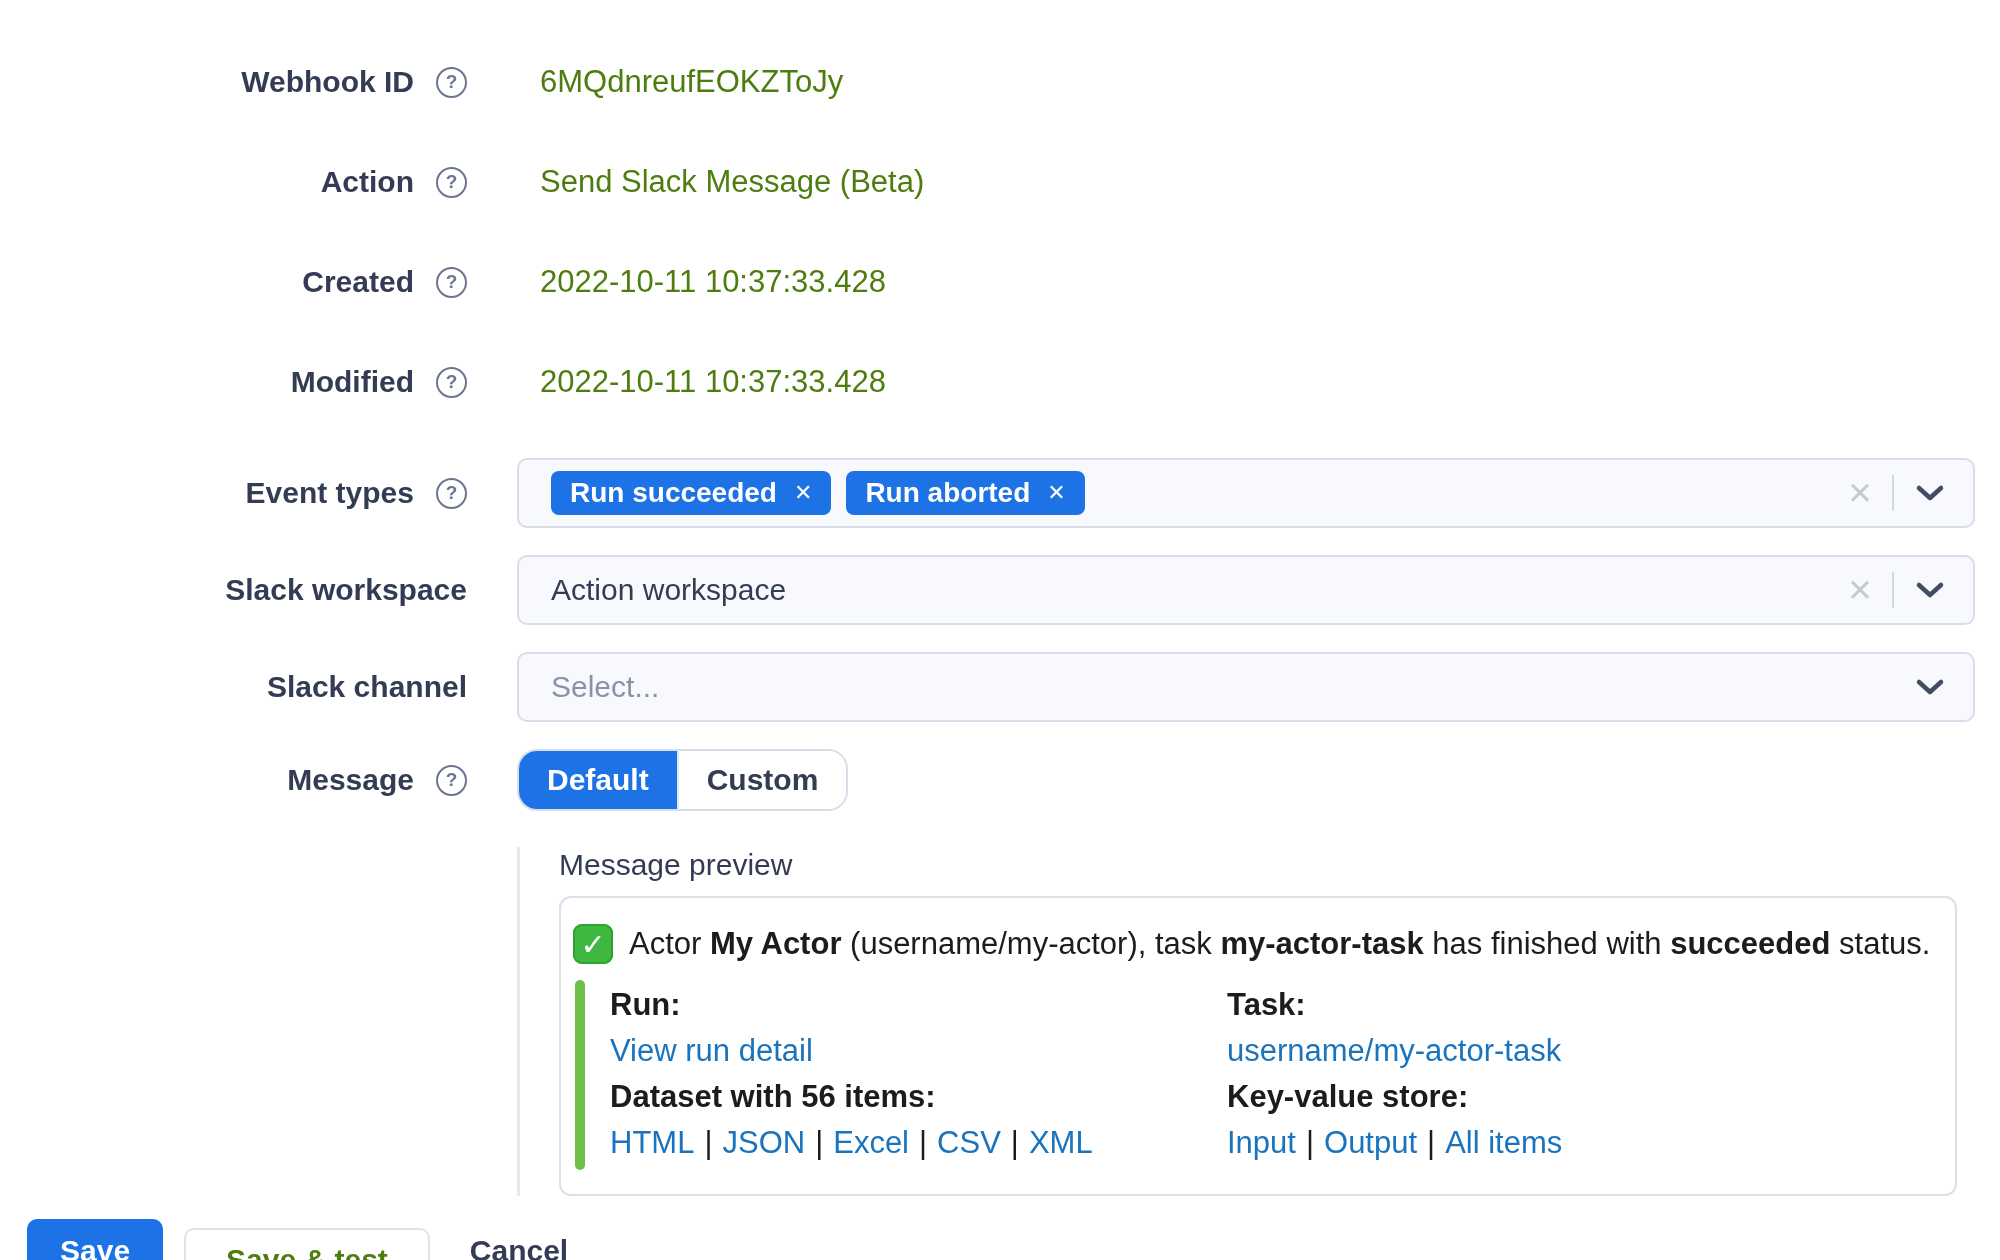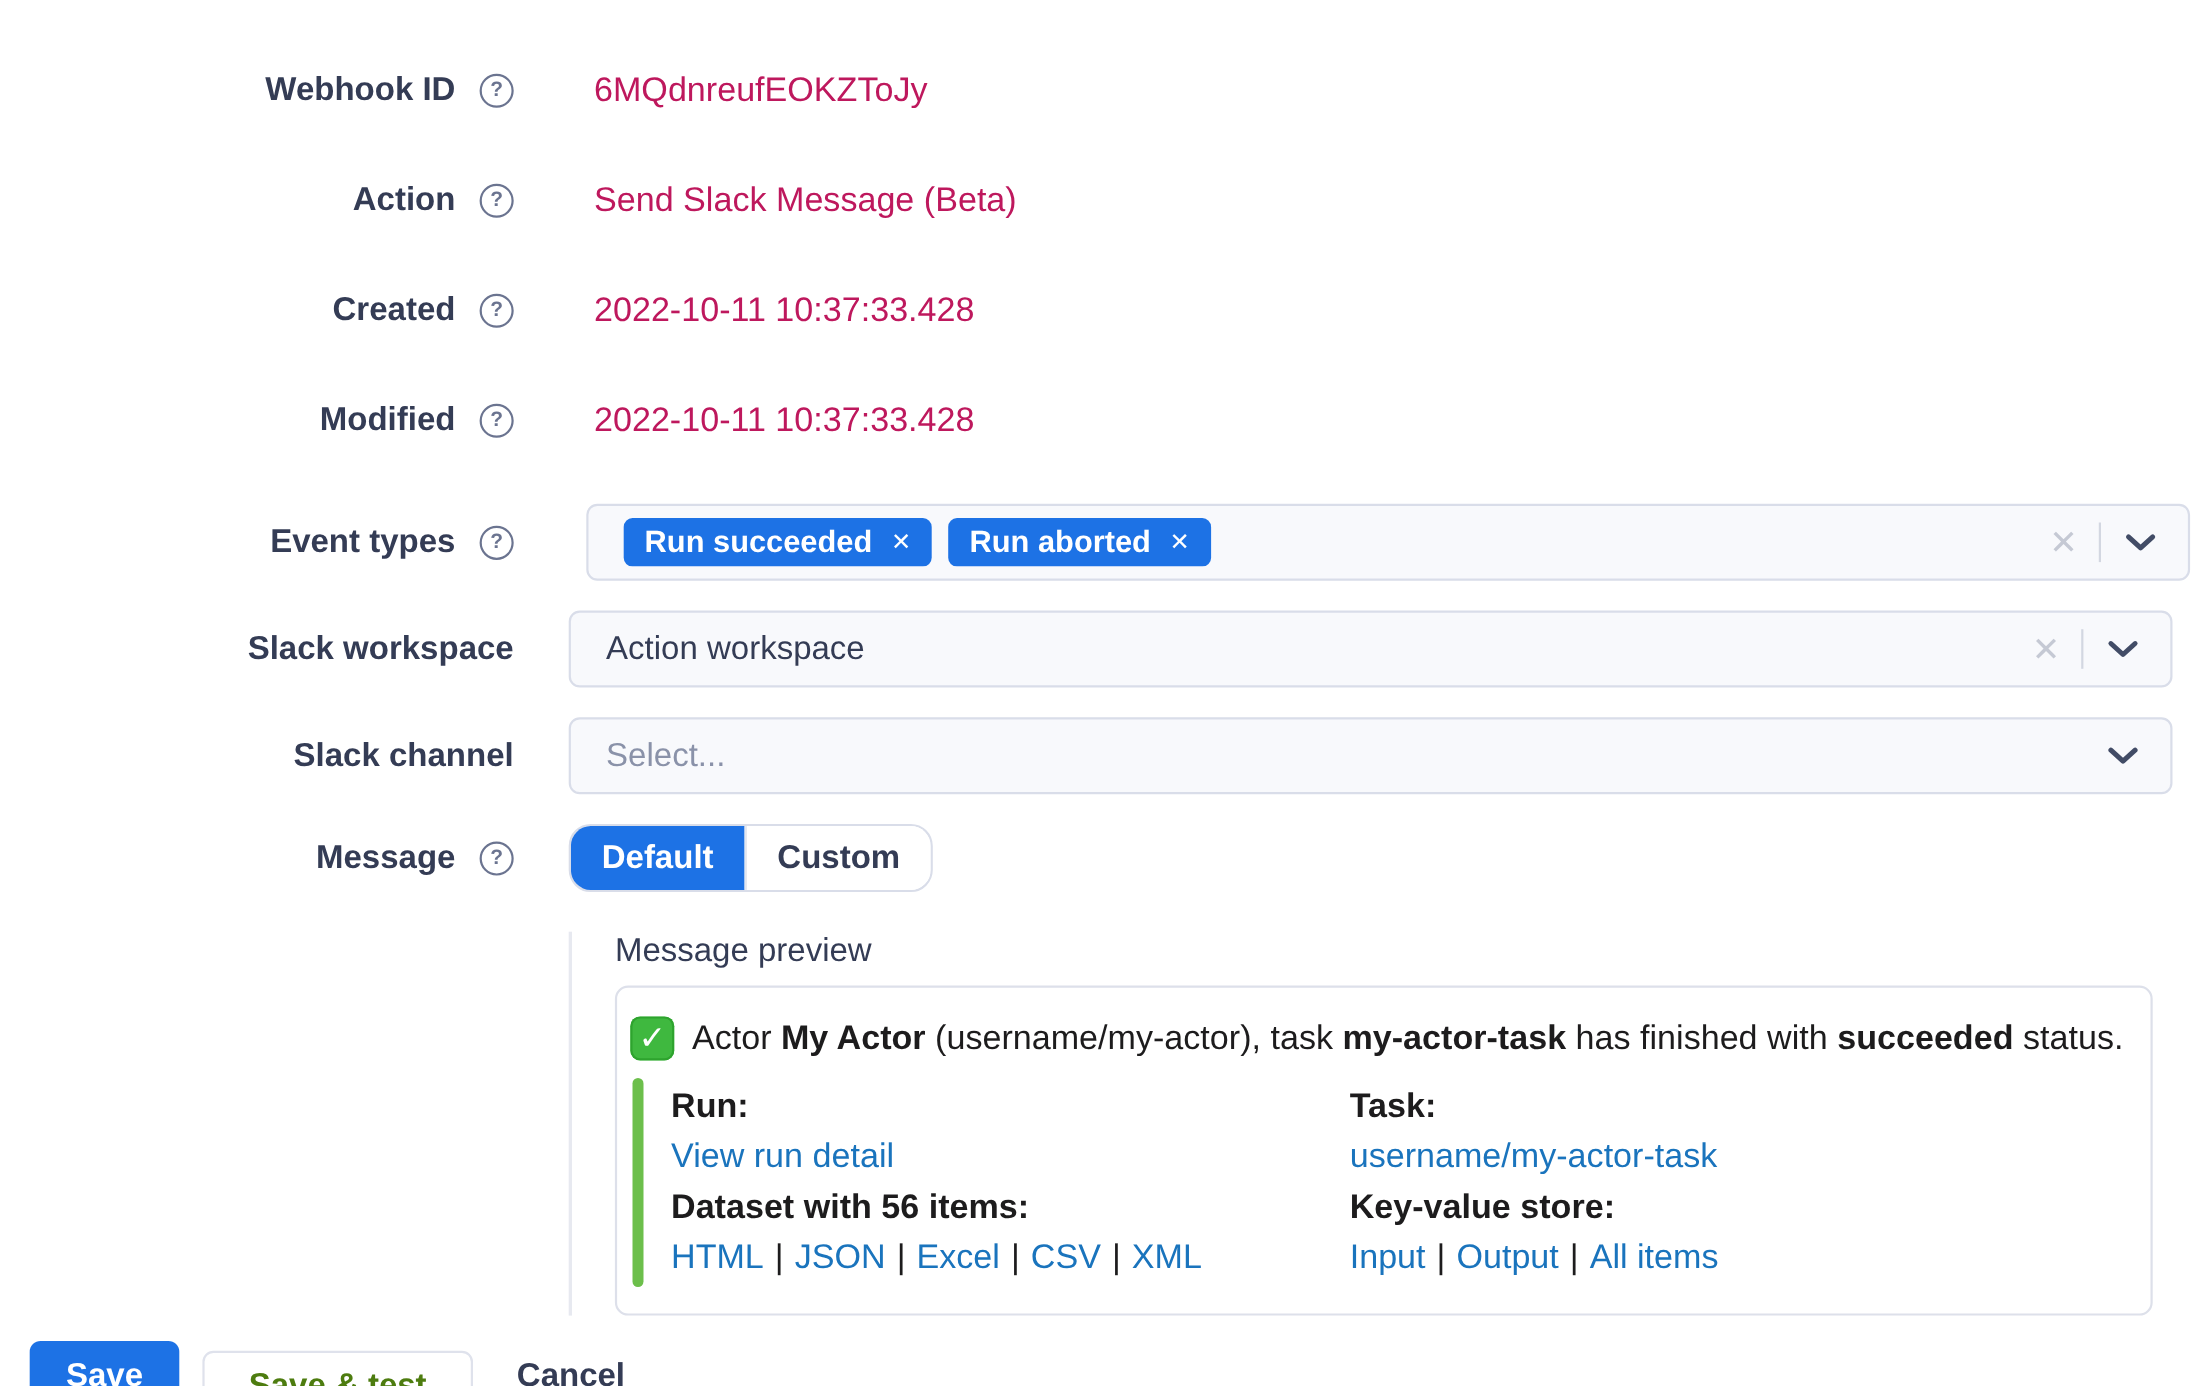--- a/index.html
+++ b/index.html
@@ -10,24 +10,24 @@
   .form { padding-top:58px; }
   .row { display:flex; align-items:center; }
   .label-cell { width:467px; flex:0 0 467px; display:flex; justify-content:flex-end; align-items:center; gap:22px; }
   .label { font-size:30px; font-weight:700; color:#343c55; white-space:nowrap; }
   .help-icon { width:31px; height:31px; border:2px solid #6b7490; border-radius:50%; color:#6b7490;
                display:flex; align-items:center; justify-content:center; font-size:19px; font-weight:700; flex:0 0 31px; }
   .content-cell { margin-left:50px; width:1458px; flex:0 0 1458px; }
 
   .info-row { height:48px; margin-bottom:52px; }
   .info-row .content-cell { padding-left:23px; }
-  .value { font-size:31px; color:#be185d; }
+  .value { font-size:31px; color:#4d7c0f; }
 
   .field-row { margin-bottom:27px; }
-  .field-row.first { margin-top:35px;gap:16px; }
+  .field-row.first { margin-top:35px; }
 
   .select { display:flex; align-items:center; height:70px; background:#f8f9fc;
             border:2px solid #d9dde9; border-radius:10px; cursor:pointer; }
   .select-values { flex:1; display:flex; align-items:center; padding-left:32px; gap:15px; overflow:hidden; }
   .select-text { font-size:30px; color:#343c55; }
   .select-text.placeholder { color:#8a92a9; }
   .tag { display:flex; align-items:center; height:44px; background:#1d72e5; border-radius:8px;
          padding:0 19px; gap:17px;text-align:center; }
   .tag-label { color:#fff; font-size:28px; font-weight:600; white-space:nowrap; }
   .tag-x { color:#fff; font-size:22px; font-weight:700; cursor:pointer; line-height:1; }

